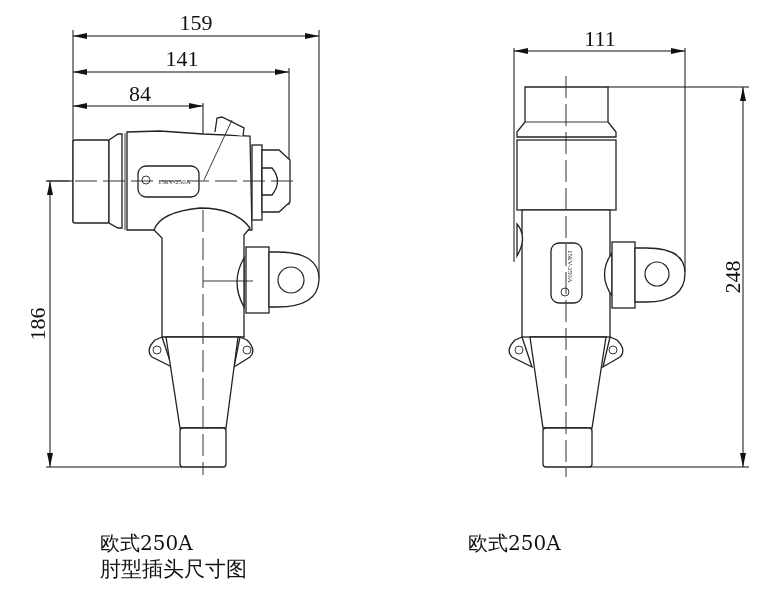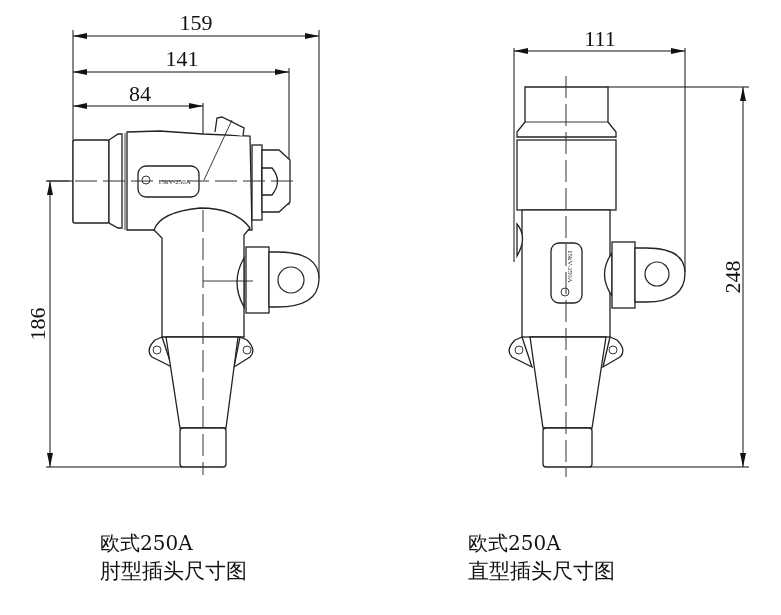--- a/index.html
+++ b/index.html
@@ -9,21 +9,21 @@
   .thin{stroke:#222;stroke-width:0.9;fill:none;}
   .body{stroke:#222;stroke-width:1.3;fill:#fff;}
   .cl{stroke:#333;stroke-width:1;stroke-dasharray:22,6;fill:none;}
   .dim{stroke:#111;stroke-width:1;fill:none;}
   .arrow{fill:#111;stroke:none;}
   .dimtxt{font-family:"Liberation Serif","DejaVu Serif",serif;font-size:22px;fill:#111;}
   .lbl{font-family:"Liberation Serif","DejaVu Serif",serif;font-size:7px;fill:#333;}
   .caption{position:absolute;text-align:left;font-family:"DejaVu Serif","Liberation Serif",serif;color:#111;line-height:28px;}
   .caption span{display:block;}
   .c1{font-size:20px;}
-  .c2{font-size:21px;}
+  .c2{font-size:21px;font-family:Liberation Mono, monospace;}
 </style>
 </head>
 <body>
 
 <svg width="781" height="615" viewBox="0 0 781 615">
 
   <g>
 
     <g>
       <line class="dim" x1="73" y1="36" x2="319" y2="36"></line>
@@ -140,14 +140,13 @@
     <line class="cl" x1="566" y1="76" x2="566" y2="477"></line>
   </g>
 </svg>
 
 <div class="caption" style="left:100px;top:529px;width:200px;">
   <span class="c1">欧式250A</span>
   <span class="c2">肘型插头尺寸图</span>
 </div>
 <div class="caption" style="left:468px;top:529px;width:200px;">
   <span class="c1">欧式250A</span>
-  <span class="c2">直型插头尺寸图</span>
 </div>
 
 </body></html>

